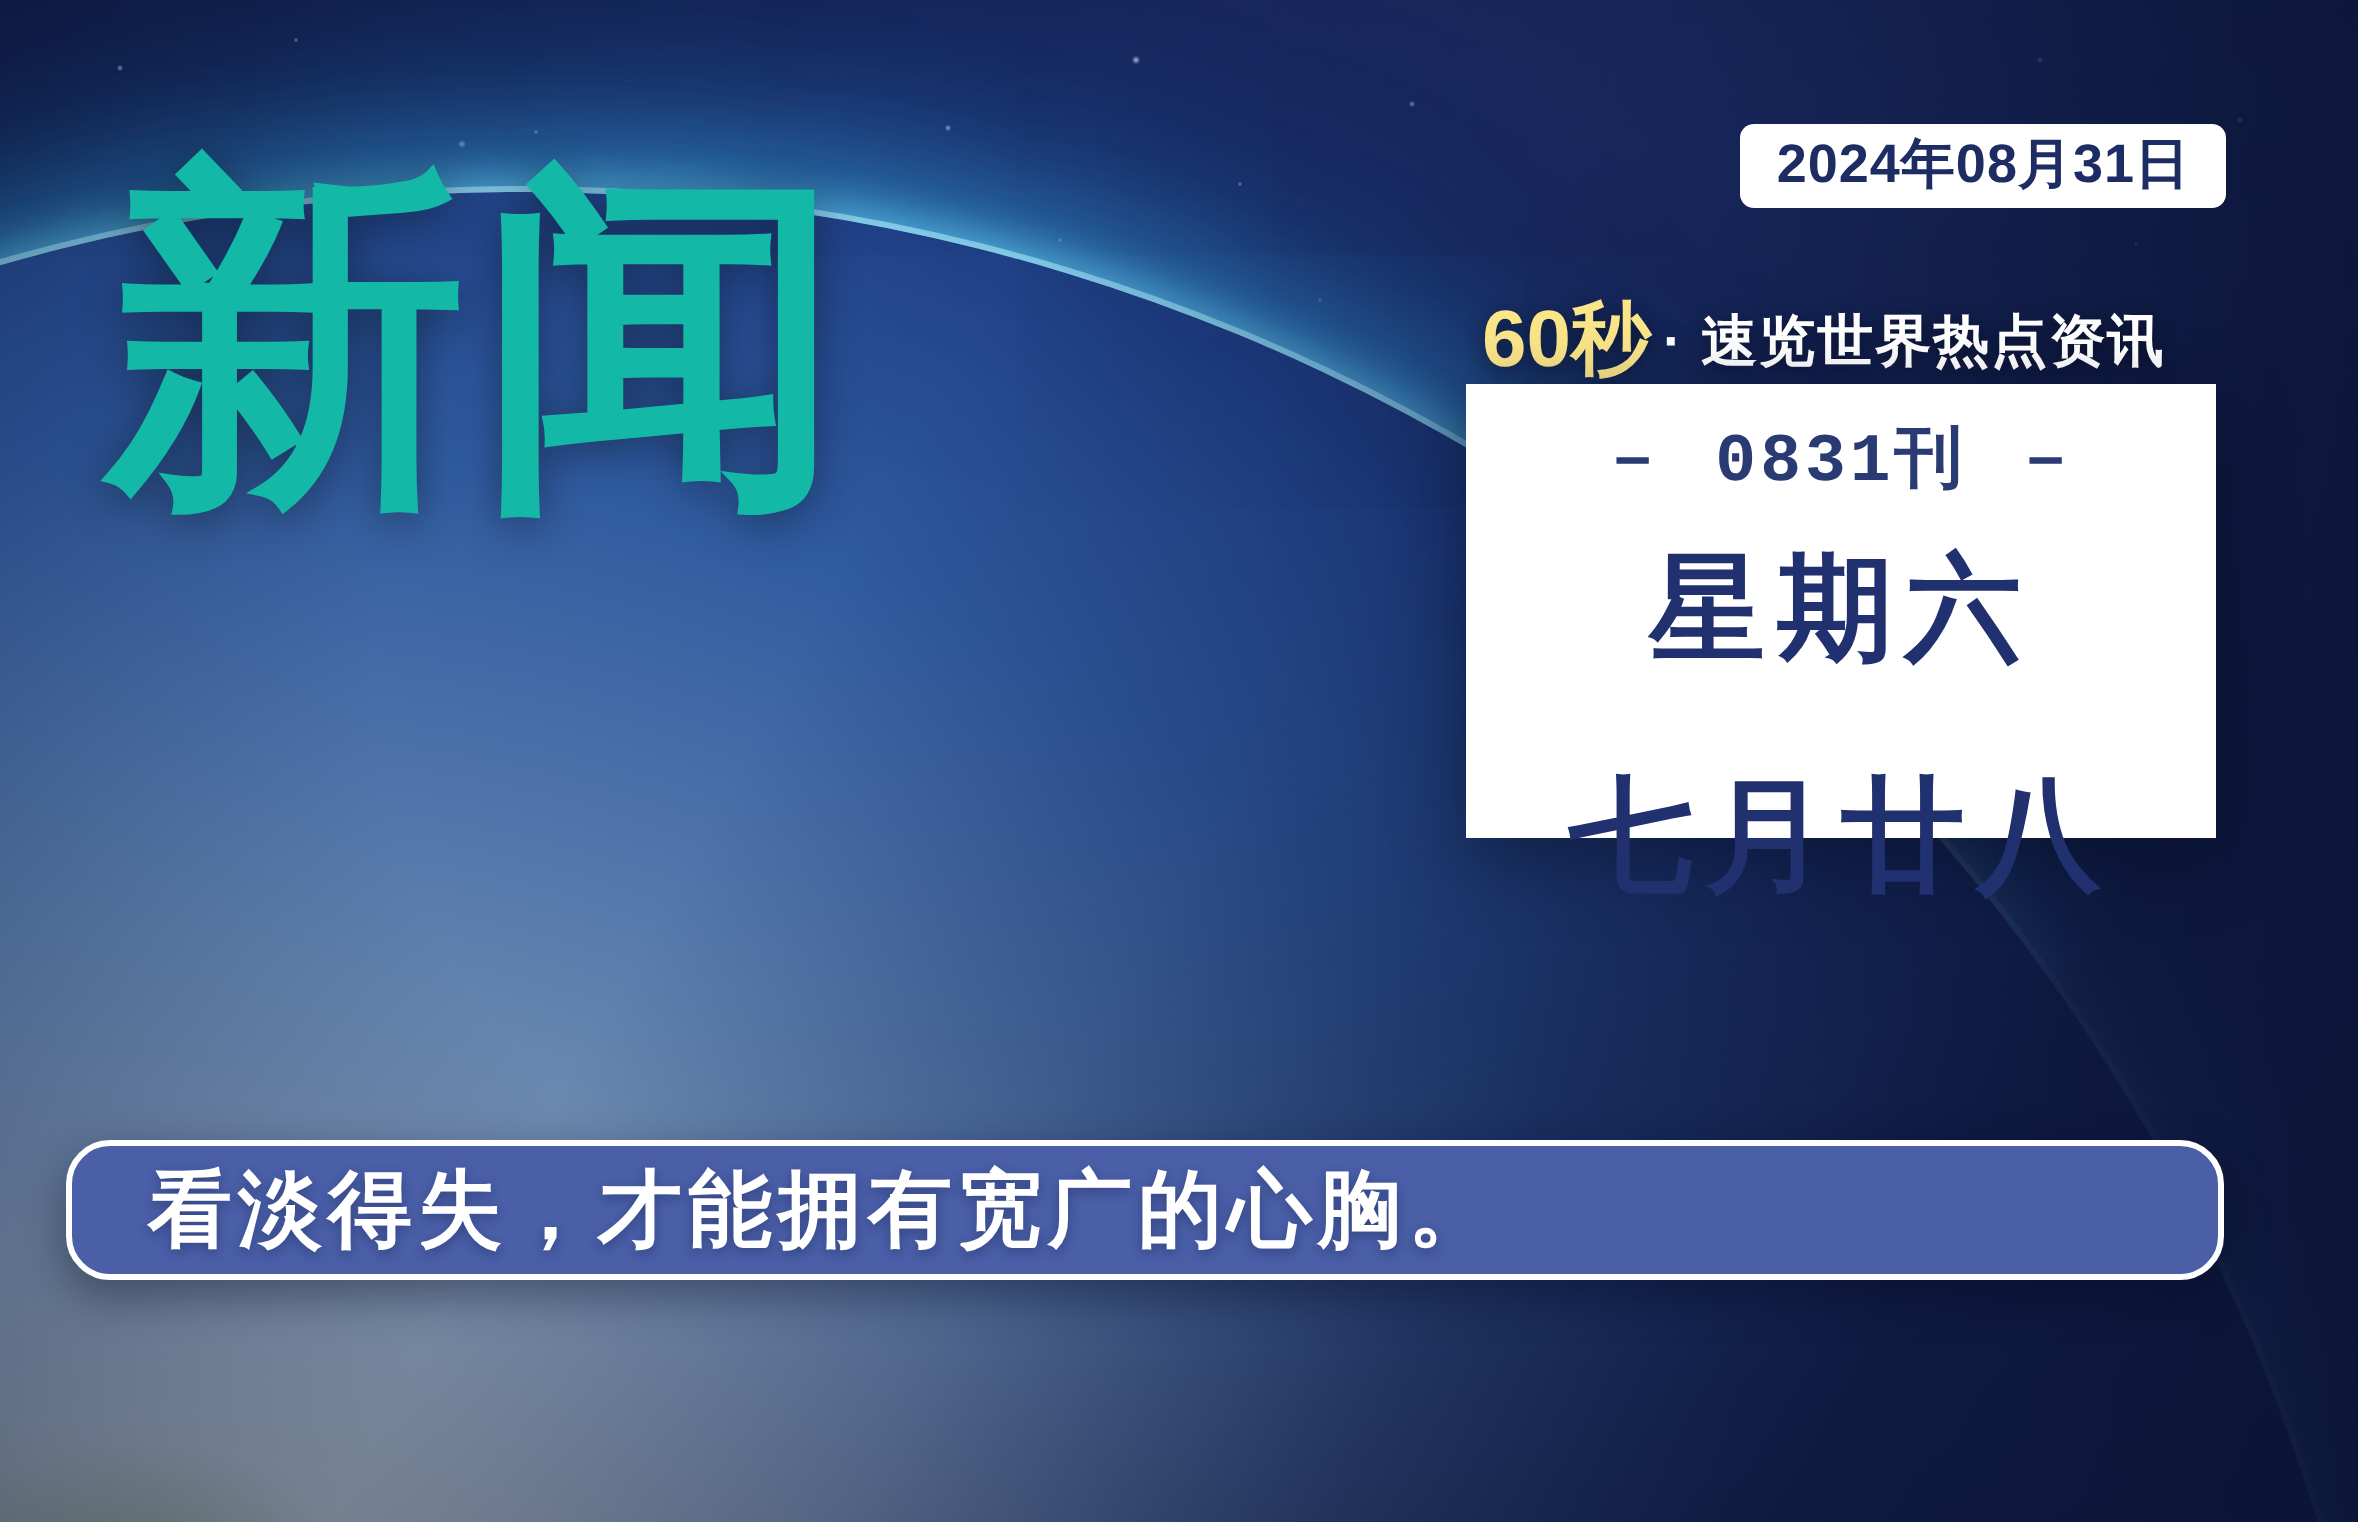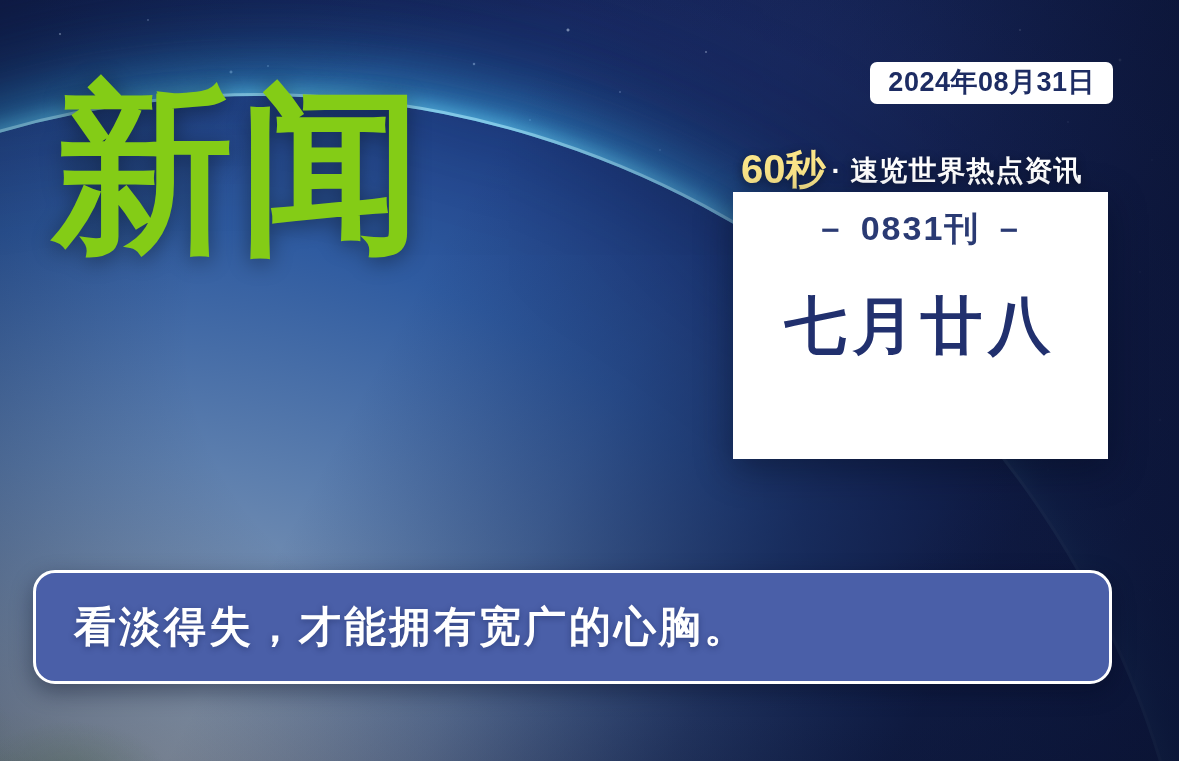--- a/index.html
+++ b/index.html
@@ -216,21 +216,21 @@
     font-size: 182px;
     font-weight: 800;
     color: #fae589;
     letter-spacing: 16px;
     display: block;
     text-shadow: 0 4px 22px rgba(0,0,0,.35);
   }
   .brand-bottom {
     font-size: 182px;
     font-weight: 800;
-    color: #84cc16;
+    color: #14b8a6;
     letter-spacing: 6px;
     display: block;
     margin-top: -14px;
     text-shadow: 0 4px 22px rgba(0,0,0,.40);
   }
 
   
   .tagline {
     position: absolute;
     left: 741px;
@@ -254,29 +254,30 @@
     position: relative;
     top: -3px;
   }
 
   
   .card {
     position: absolute;
     left: 733px;
     top: 192px;
     width: 375px;
-    height: 267px;
+    height: 227px;
     background: #ffffff;
     display: flex;
     flex-direction: column;
     align-items: center;
     justify-content: flex-start;
     padding-top: 14px;
     box-sizing: border-box;
     box-shadow: 0 10px 34px rgba(4,10,32,.45);
+    font-family: Liberation Mono, monospace;
   }
   .card-issue {
     font-size: 34px;
     font-weight: 700;
     color: #2a3a73;
     letter-spacing: 2px;
     white-space: nowrap;
   }
   .card-weekday {
     font-size: 58px;
@@ -294,21 +295,21 @@
     margin-top: 32px;
     white-space: nowrap;
   }
 
   
   .quote-bar {
     position: absolute;
     left: 33px;
     top: 570px;
     width: 1079px;
-    height: 114px;
+    height: 70px;
     box-sizing: border-box;
     background: #4a5fa8;
     border: 3px solid #ffffff;
     border-radius: 22px;
     display: flex;
     align-items: center;
     box-shadow: 0 8px 22px rgba(4,10,32,.40);
   }
   .quote-text {
     color: #ffffff;
@@ -352,20 +353,21 @@
   <div class="brand">
     <span class="brand-bottom">新闻</span>
   </div>
 
   <div class="tagline">
     <span class="tag-60">60秒</span><span class="tag-rest">· 速览世界热点资讯</span>
   </div>
 
   <div class="card">
     <div class="card-issue">－ 0831刊 －</div>
+    <div class="card-weekday">星期六</div>
     <div class="card-lunar">七月廿八</div>
   </div>
 
   <div class="quote-bar">
     <div class="quote-text">看淡得失，才能拥有宽广的心胸。</div>
   </div>
 
 </div>
 
 </body></html>

